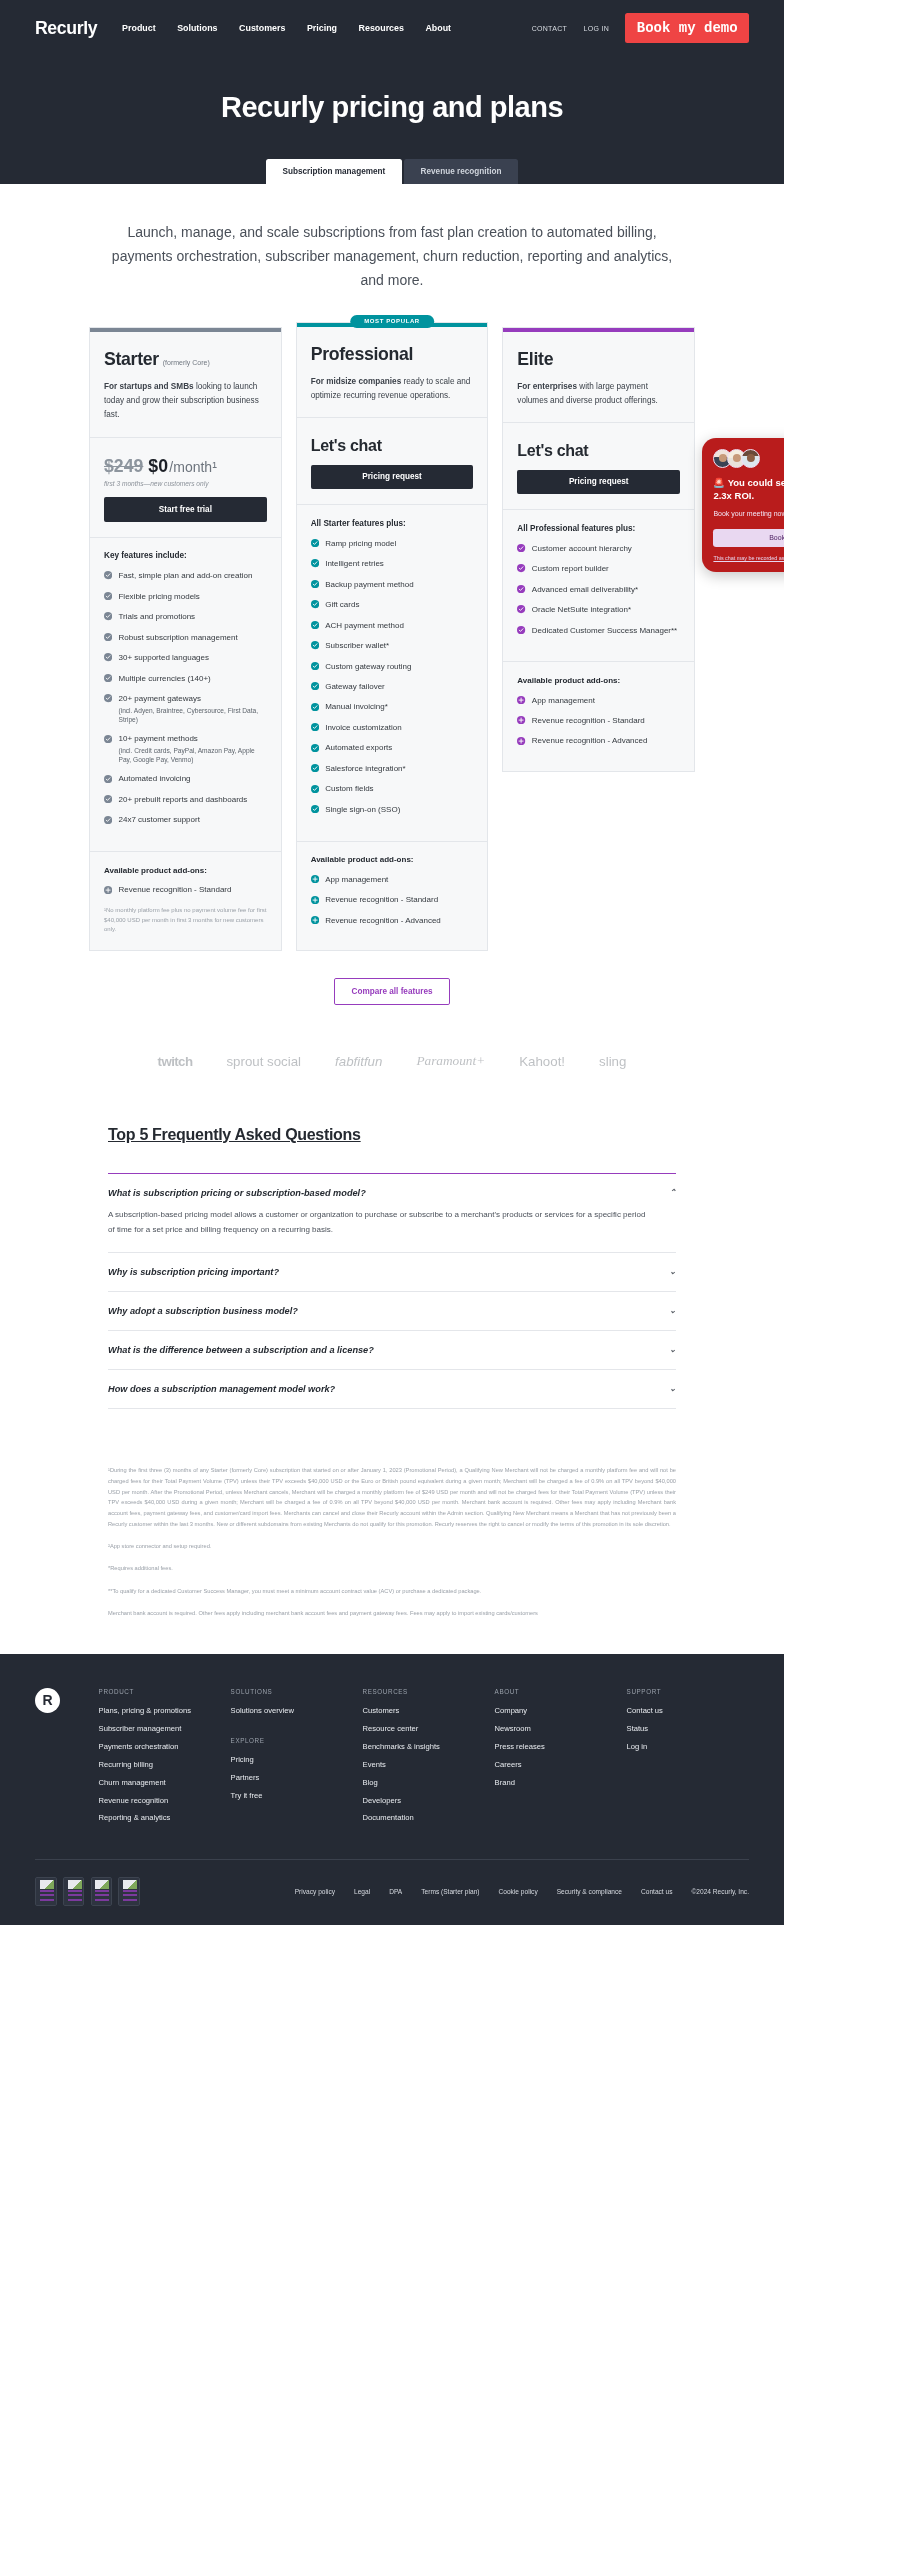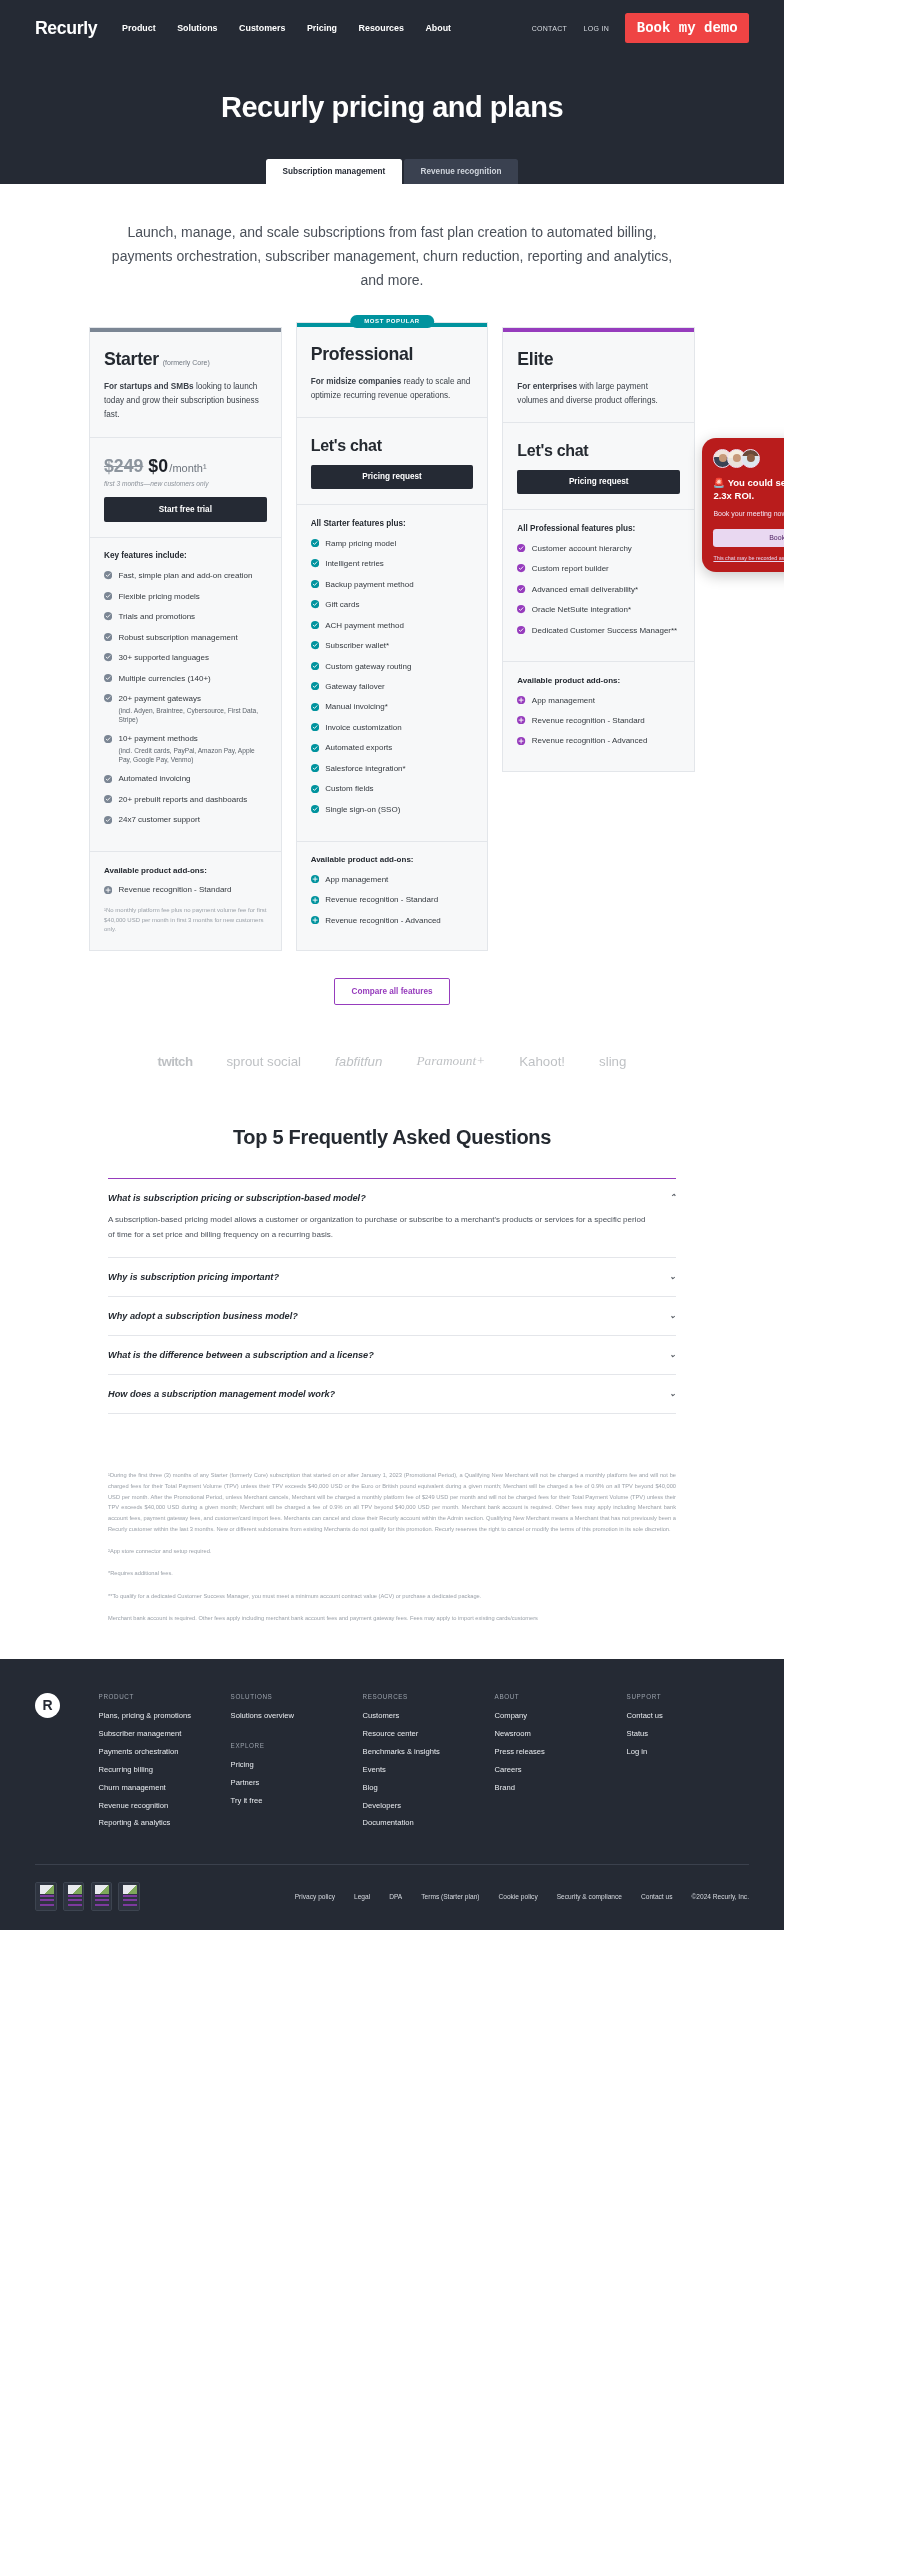--- a/index.html
+++ b/index.html
@@ -90,21 +90,21 @@
   .plan-desc { margin-top: 10px; font-size: 8.2px; line-height: 1.75; color: #3b4149; }
   .plan-desc b { font-weight: 700; }
   .divider { height: 0.6px; background: #e3e6ea; width: 100%; }
   .price-block { padding: 19px 14px 15px; }
   .price-row { display: flex; align-items: baseline; }
   .price-old {
     font-size: 17.7px; font-weight: 700; color: #8d959e; text-decoration: line-through;
     margin-right: 5px;
   }
   .price-new { font-size: 17.7px; font-weight: 700; color: #1b1f26; }
-  .price-per { font-size: 11px; color: #6d747d; margin-left: 1.3px; }
+  .price-per { font-size: 14px; color: #6d747d; margin-left: 1.3px; }
   .price-note { font-size: 6.6px; color: #8b9199; font-style: italic; margin-top: 3.2px; }
   .lets-chat { font-size: 16px; font-weight: 700; letter-spacing: -0.3px; }
   .cta {
     display: block; width: 100%; margin-top: 10px; background: #252a34; color: #fff;
     border: none; border-radius: 1.9px; padding: 7.6px 0; font-size: 8.2px; font-weight: 700;
     cursor: pointer; font-family: "Liberation Sans", sans-serif;
   }
   .features { padding: 14px 14px 16.4px; }
   .features h4 { font-size: 8.2px; font-weight: 700; margin-bottom: 10px; }
   .feat {
@@ -131,21 +131,21 @@
 
   
   .logos {
     display: flex; justify-content: center; align-items: center; gap: 34px;
     margin: 48px 0 0; padding: 0 76px; opacity: 0.45;
   }
   .logo-item { font-size: 13.3px; color: #6f757c; white-space: nowrap; }
 
   
   .faq-section { margin-top: 57px; padding: 0 108px; }
-  .faq-title { text-align: center; font-size: 20px; font-weight: 700; letter-spacing: -0.3px; }
+  .faq-title { text-align: left; font-size: 16px; font-weight: 700; letter-spacing: -0.3px; text-decoration: underline; }
   .faq-list { margin-top: 29px; border-top: 1.3px solid #963cbd; }
   .faq-item { border-bottom: 0.6px solid #e4e6ea; padding: 14px 0 14px; }
   .faq-q {
     display: flex; justify-content: space-between; align-items: center;
     font-size: 9.2px; font-weight: 700; cursor: pointer; color: #252a31; font-style: italic;
   }
   .chev { color: #5b6068; font-size: 8.2px; line-height: 1; }
   .faq-a { margin-top: 10px; font-size: 8px; line-height: 1.85; color: #4b515a; padding-right: 25px; }
 
   

